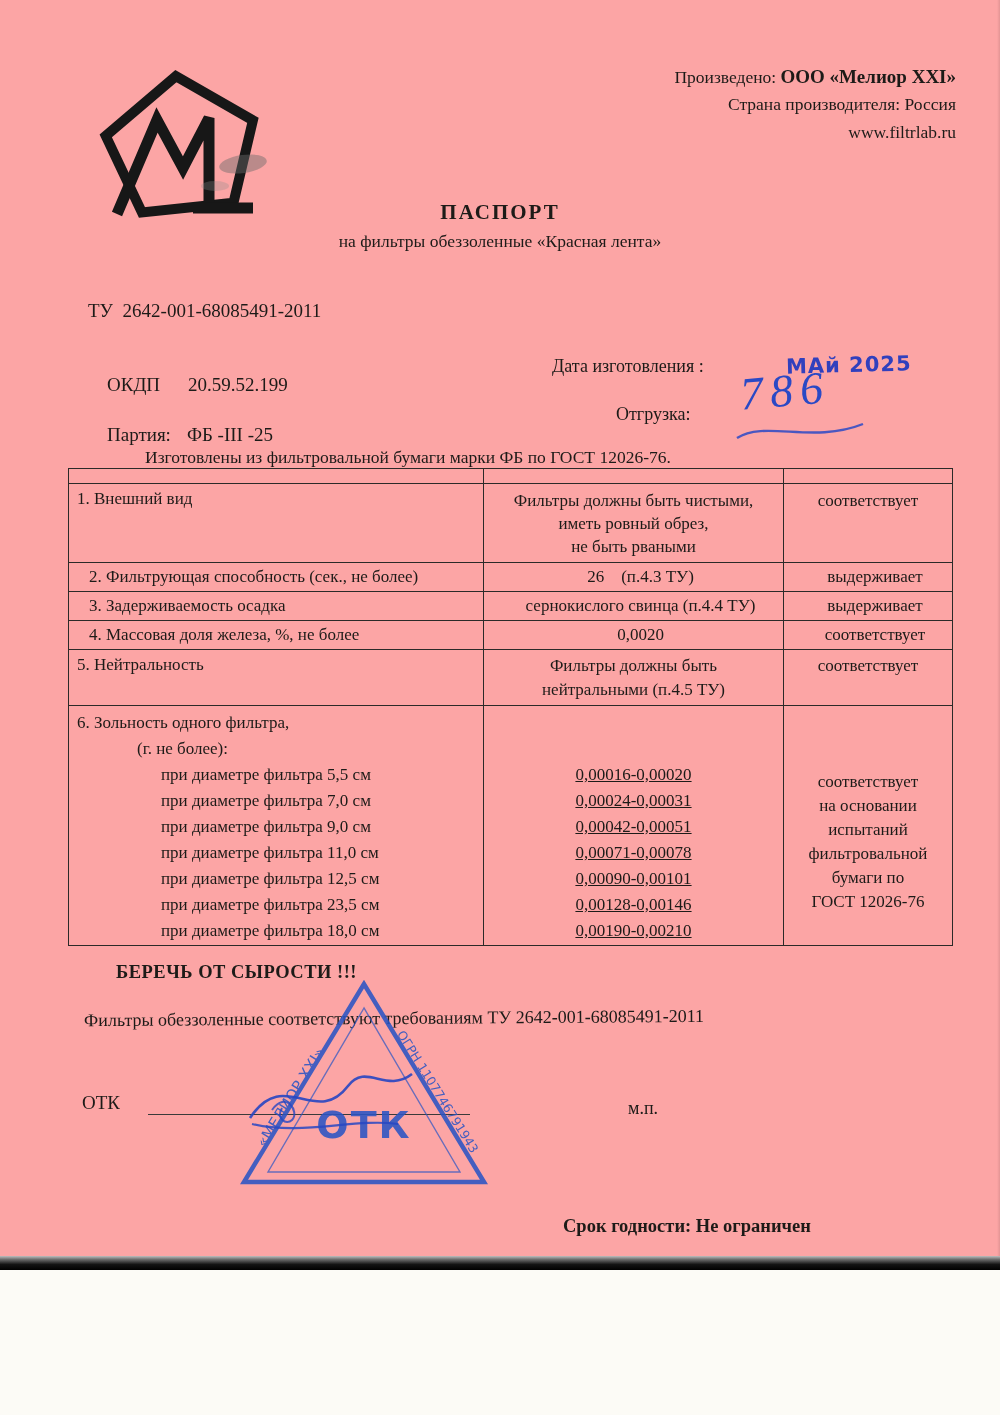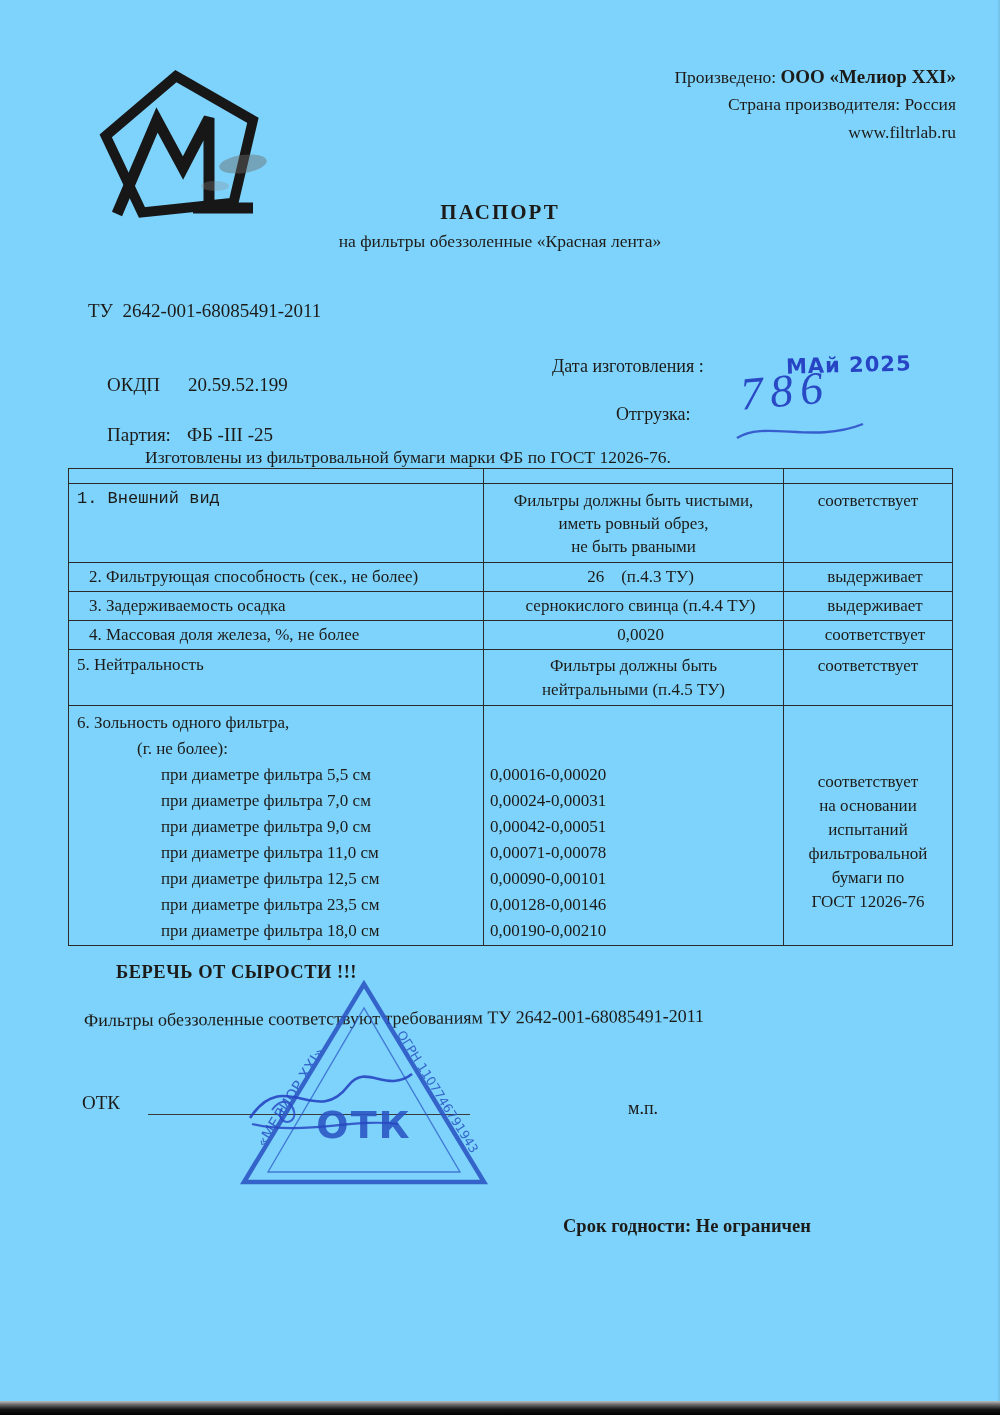--- a/index.html
+++ b/index.html
@@ -1,17 +1,17 @@
 <!DOCTYPE html>
 <html><head>
 <meta charset="utf-8">
 <style>
   html,body{margin:0;padding:0;}
   body{background:#fcfbf6;font-family:"Liberation Serif","DejaVu Serif",serif;color:#1d1b18;}
-  .page{position:relative;width:1000px;height:1415px;background:#7dd3fc;overflow:hidden;}
+  .page{position:relative;width:1000px;height:1270px;background:#fca5a5;overflow:hidden;}
 
   
   .hdr-right{position:absolute;top:62px;right:44px;text-align:right;font-size:17.5px;line-height:1.55;}
   .hdr-right b{font-size:19px;}
 
   .logo{position:absolute;left:95px;top:68px;}
 
   
   .title{position:absolute;top:200px;left:0;right:0;text-align:center;font-weight:bold;font-size:21px;letter-spacing:2px;}
   .subtitle{position:absolute;top:231px;left:0;right:0;text-align:center;font-size:17.5px;}
@@ -42,21 +42,21 @@
   td.norm{text-align:center;white-space:pre-line;}
   td.fact{text-align:center;white-space:pre-line;}
   tr.r1 td{height:72px;line-height:23px;}
   tr.rs td{height:26px;padding-left:20px;}
   tr.r5 td{height:50px;line-height:24px;}
   tr.r6 td{vertical-align:top;padding-top:4px;}
   .ash-line{line-height:26px;}
   .ash-sub{margin-left:60px;}
   .ash-item{margin-left:84px;}
   .ash-spacer{height:52px;}
-  td.ash-vals{}
+  td.ash-vals{text-align:center;text-decoration:underline;}
   tr.r6 td.fact{vertical-align:middle;padding-top:34px;font-size:17px;line-height:24px;}
 
   
   .warning{position:absolute;left:116px;top:962px;font-weight:bold;font-size:18.5px;letter-spacing:.5px;}
   .conformity{position:absolute;left:84px;top:1008px;font-size:18px;transform:rotate(-.4deg);}
   .otk-label{position:absolute;left:82px;top:1092px;font-size:19px;}
   .otk-line{position:absolute;left:148px;top:1114px;width:322px;border-bottom:1.6px solid #3a3a3a;}
   .mp{position:absolute;left:628px;top:1098px;font-size:18px;}
   .shelf{position:absolute;left:563px;top:1216px;font-weight:bold;font-size:18.5px;}
 
@@ -122,21 +122,21 @@
         </colgroup>
       <thead>
         <tr class="blank">
           <td></td>
           <td></td>
           <td></td>
         </tr>
       </thead>
       <tbody>
         <tr class="r1">
-          <td class="name" style="vertical-align:top;padding-top:3px;font-family:Liberation Mono, monospace;">1. Внешний вид</td>
+          <td class="name" style="vertical-align:top;padding-top:3px;">1. Внешний вид</td>
           <td class="norm">Фильтры должны быть чистыми,
 иметь ровный обрез,
 не быть рваными</td>
           <td class="fact" style="vertical-align:top;padding-top:5px;">соответствует</td>
         </tr>
         <tr class="rs">
           <td class="name">2. Фильтрующая способность (сек., не более)</td>
           <td class="norm">26&nbsp;&nbsp;&nbsp;&nbsp;(п.4.3 ТУ)</td>
           <td class="fact">выдерживает</td>
         </tr>

